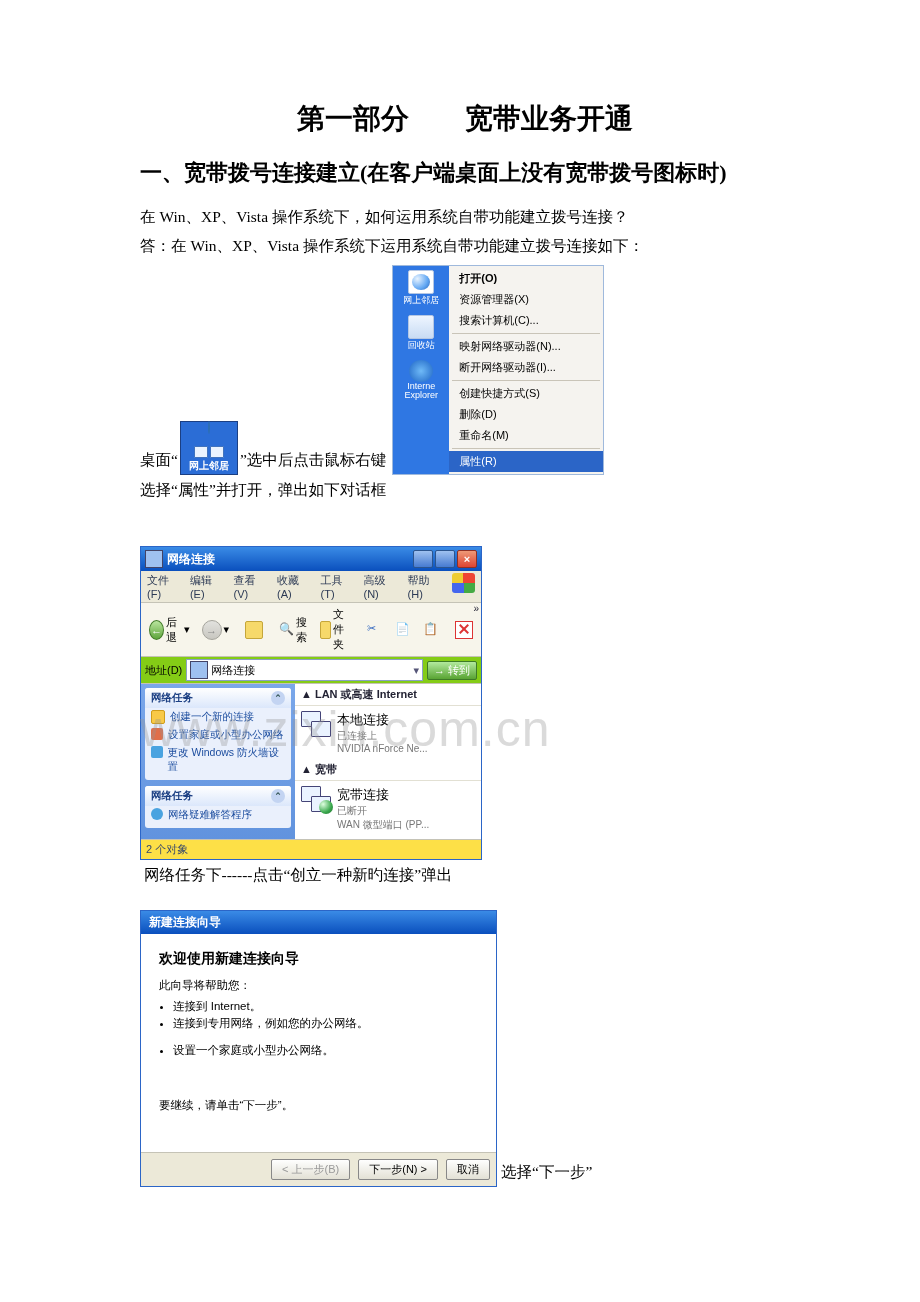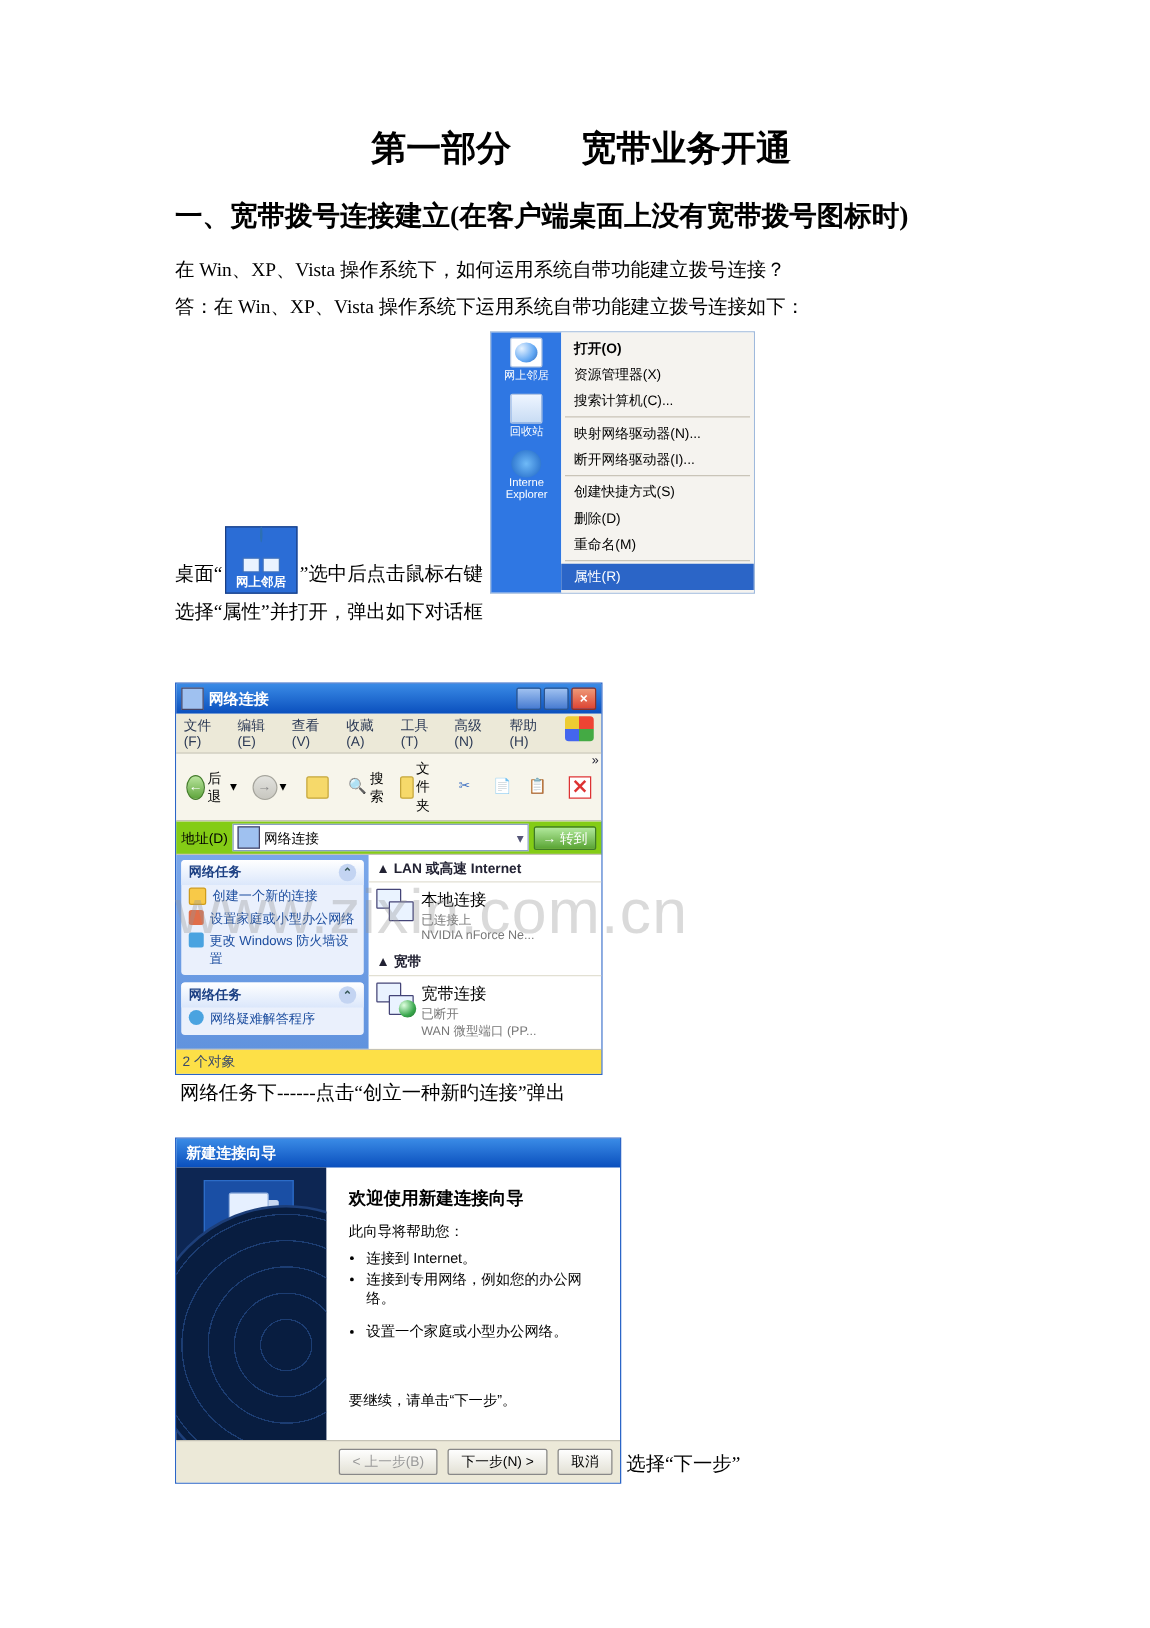--- a/index.html
+++ b/index.html
@@ -228,21 +228,21 @@
     width:355px;
     border:1px solid #2b65c7;
     font-family:"Tahoma","Microsoft YaHei",sans-serif;
     font-size:11.5px;
     background:#fff;
   }
   .wizard .wtitle {
     background:linear-gradient(#3a8be6,#0a4fbd);
     color:#fff; padding:3px 8px; font-weight:bold; font-size:12px;
   }
-  .wizard .wbody { display:flex; height:218px; }
+  .wizard .wbody { display:flex; height:218px;flex-direction:column; }
   .wizard .wleft {
     width:120px;
     background:#0d2653;
     position:relative;
     overflow:hidden;
   }
   .wizard .wleft .globe2 {
     position:absolute; right:-80px; top:30px;
     width:220px;height:220px;border-radius:50%;
     border:2px solid #1d3f7a;

